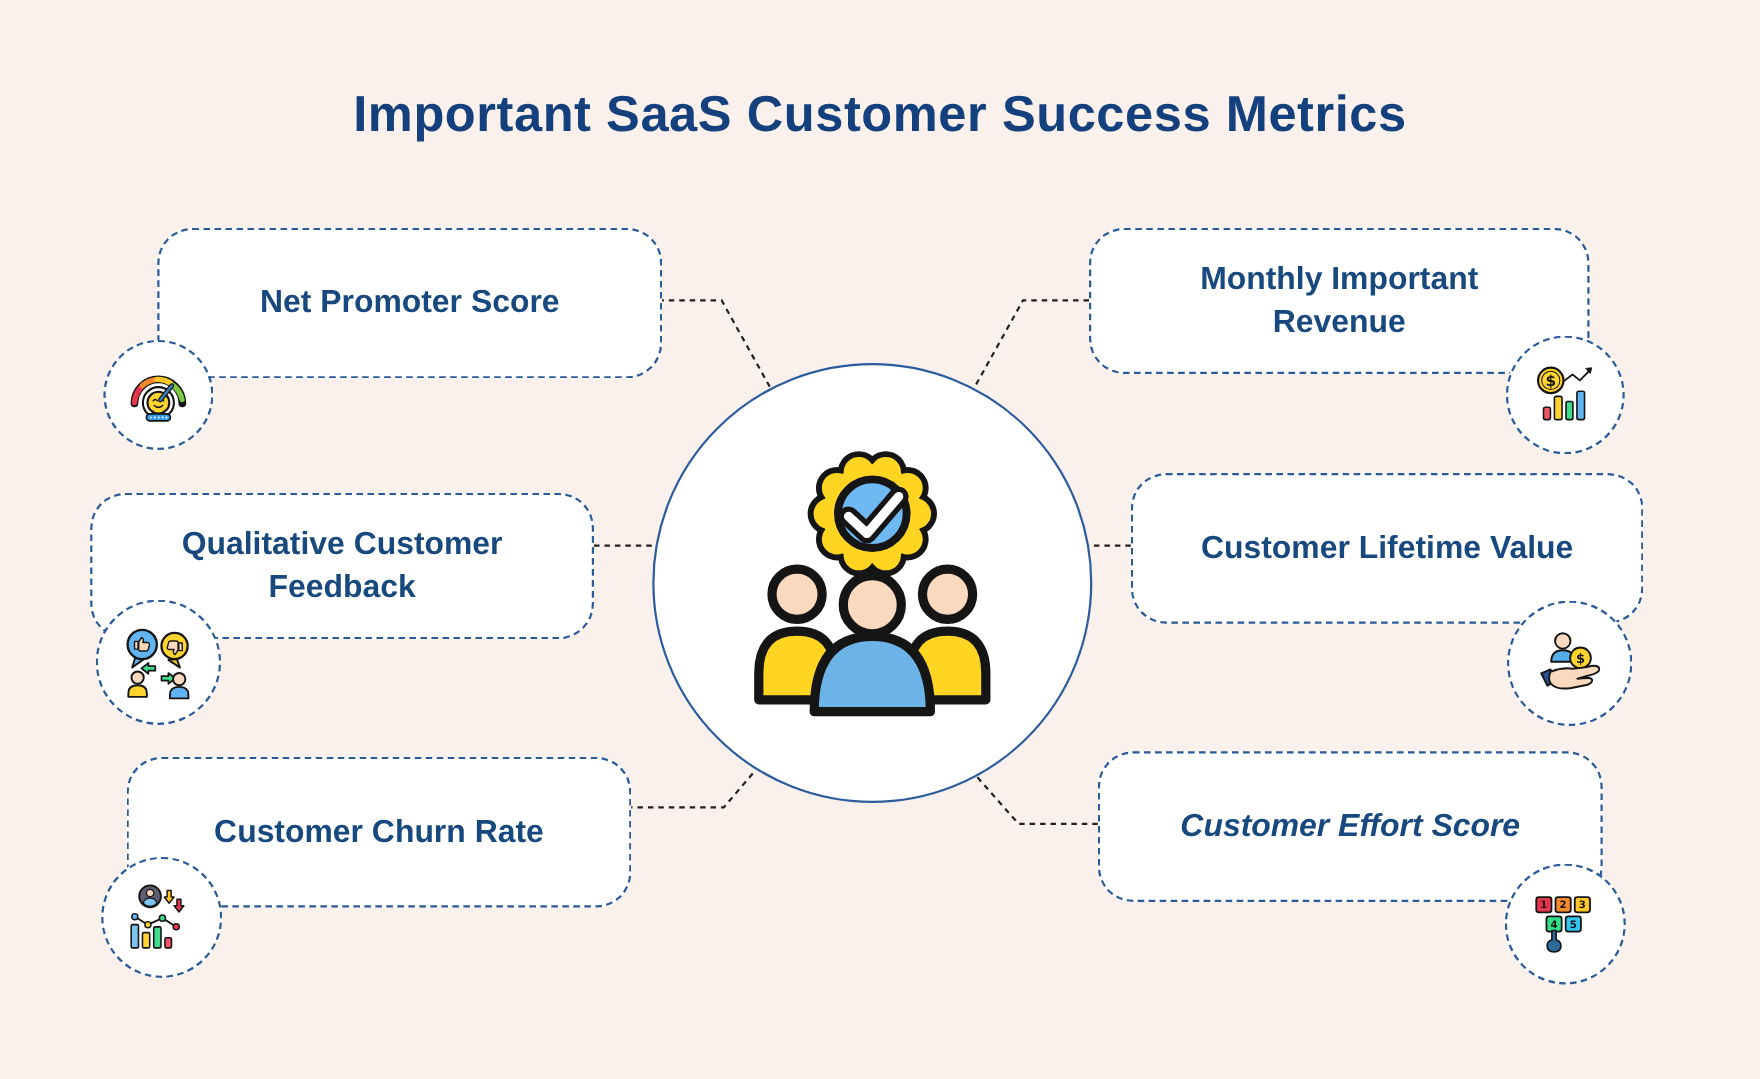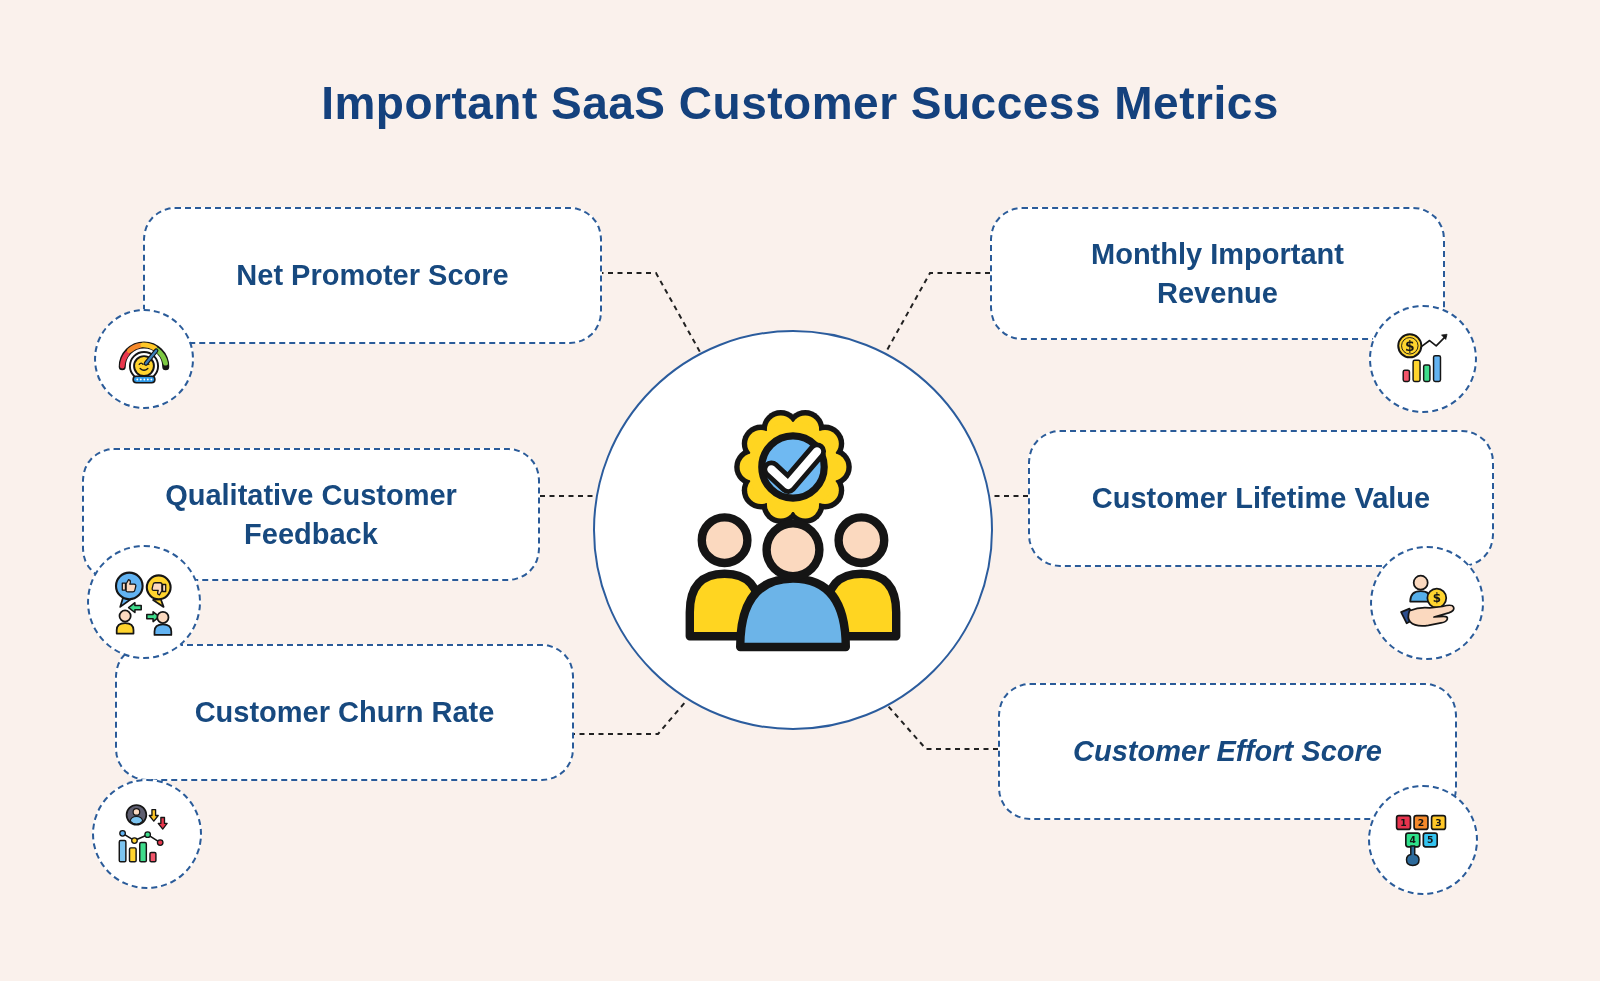--- a/index.html
+++ b/index.html
@@ -16,21 +16,21 @@
   .connectors { position:absolute; left:0; top:0; z-index:1; }
   .metric-box {
     position:absolute; z-index:2; background:#FFFFFF;
     border:2px dashed #2A5B99; border-radius:32px;
     display:flex; align-items:center; justify-content:center;
     text-align:center; color:#17497F; font-size:29px; font-weight:700;
     line-height:1.32;
   }
   #box-nps { left:115px; top:207px; width:455px; height:133px;margin-left:28px; }
   #box-qcf { left:82px;  top:448px; width:458px; height:133px; padding:0 55px; box-sizing:border-box; }
-  #box-ccr { left:115px; top:644px; width:455px; height:133px; }
+  #box-ccr { left:115px; top:688px; width:455px; height:133px; }
   #box-mrr { left:990px; top:207px; width:455px; height:133px; padding:0 77px; box-sizing:border-box; }
   #box-clv { left:1028px; top:430px; width:462px; height:133px; }
   #box-ces { left:998px; top:683px; width:455px; height:133px;font-style:italic; }
   .icon-circle {
     position:absolute; z-index:3; background:#FFFFFF;
     border:2px dashed #2A5B99; border-radius:50%;
     display:flex; align-items:center; justify-content:center;
   }
   #ic-nps { left:94px;   top:309px; width:96px;  height:96px; }
   #ic-qcf { left:87px;   top:545px; width:110px; height:110px; }

